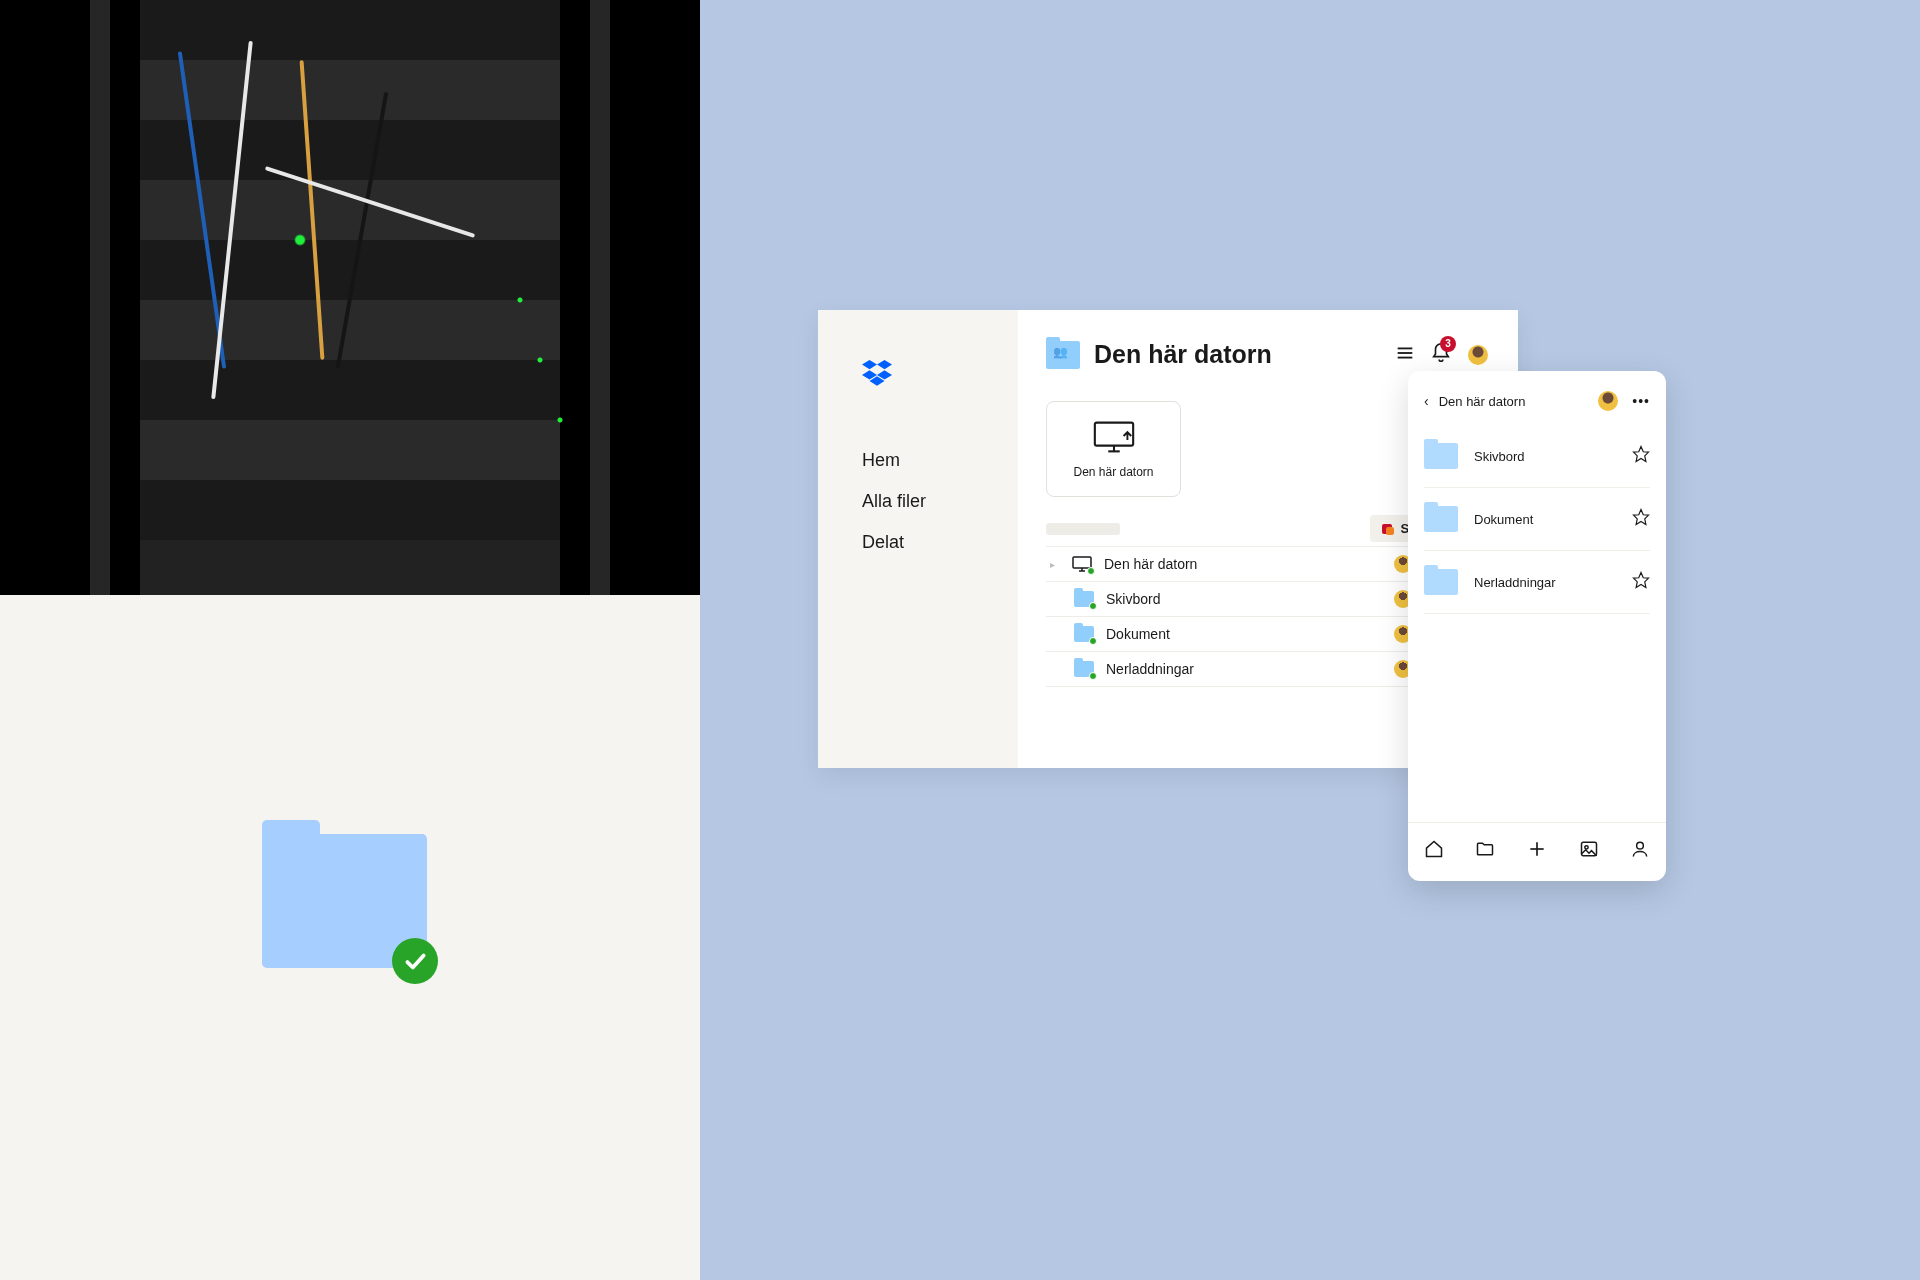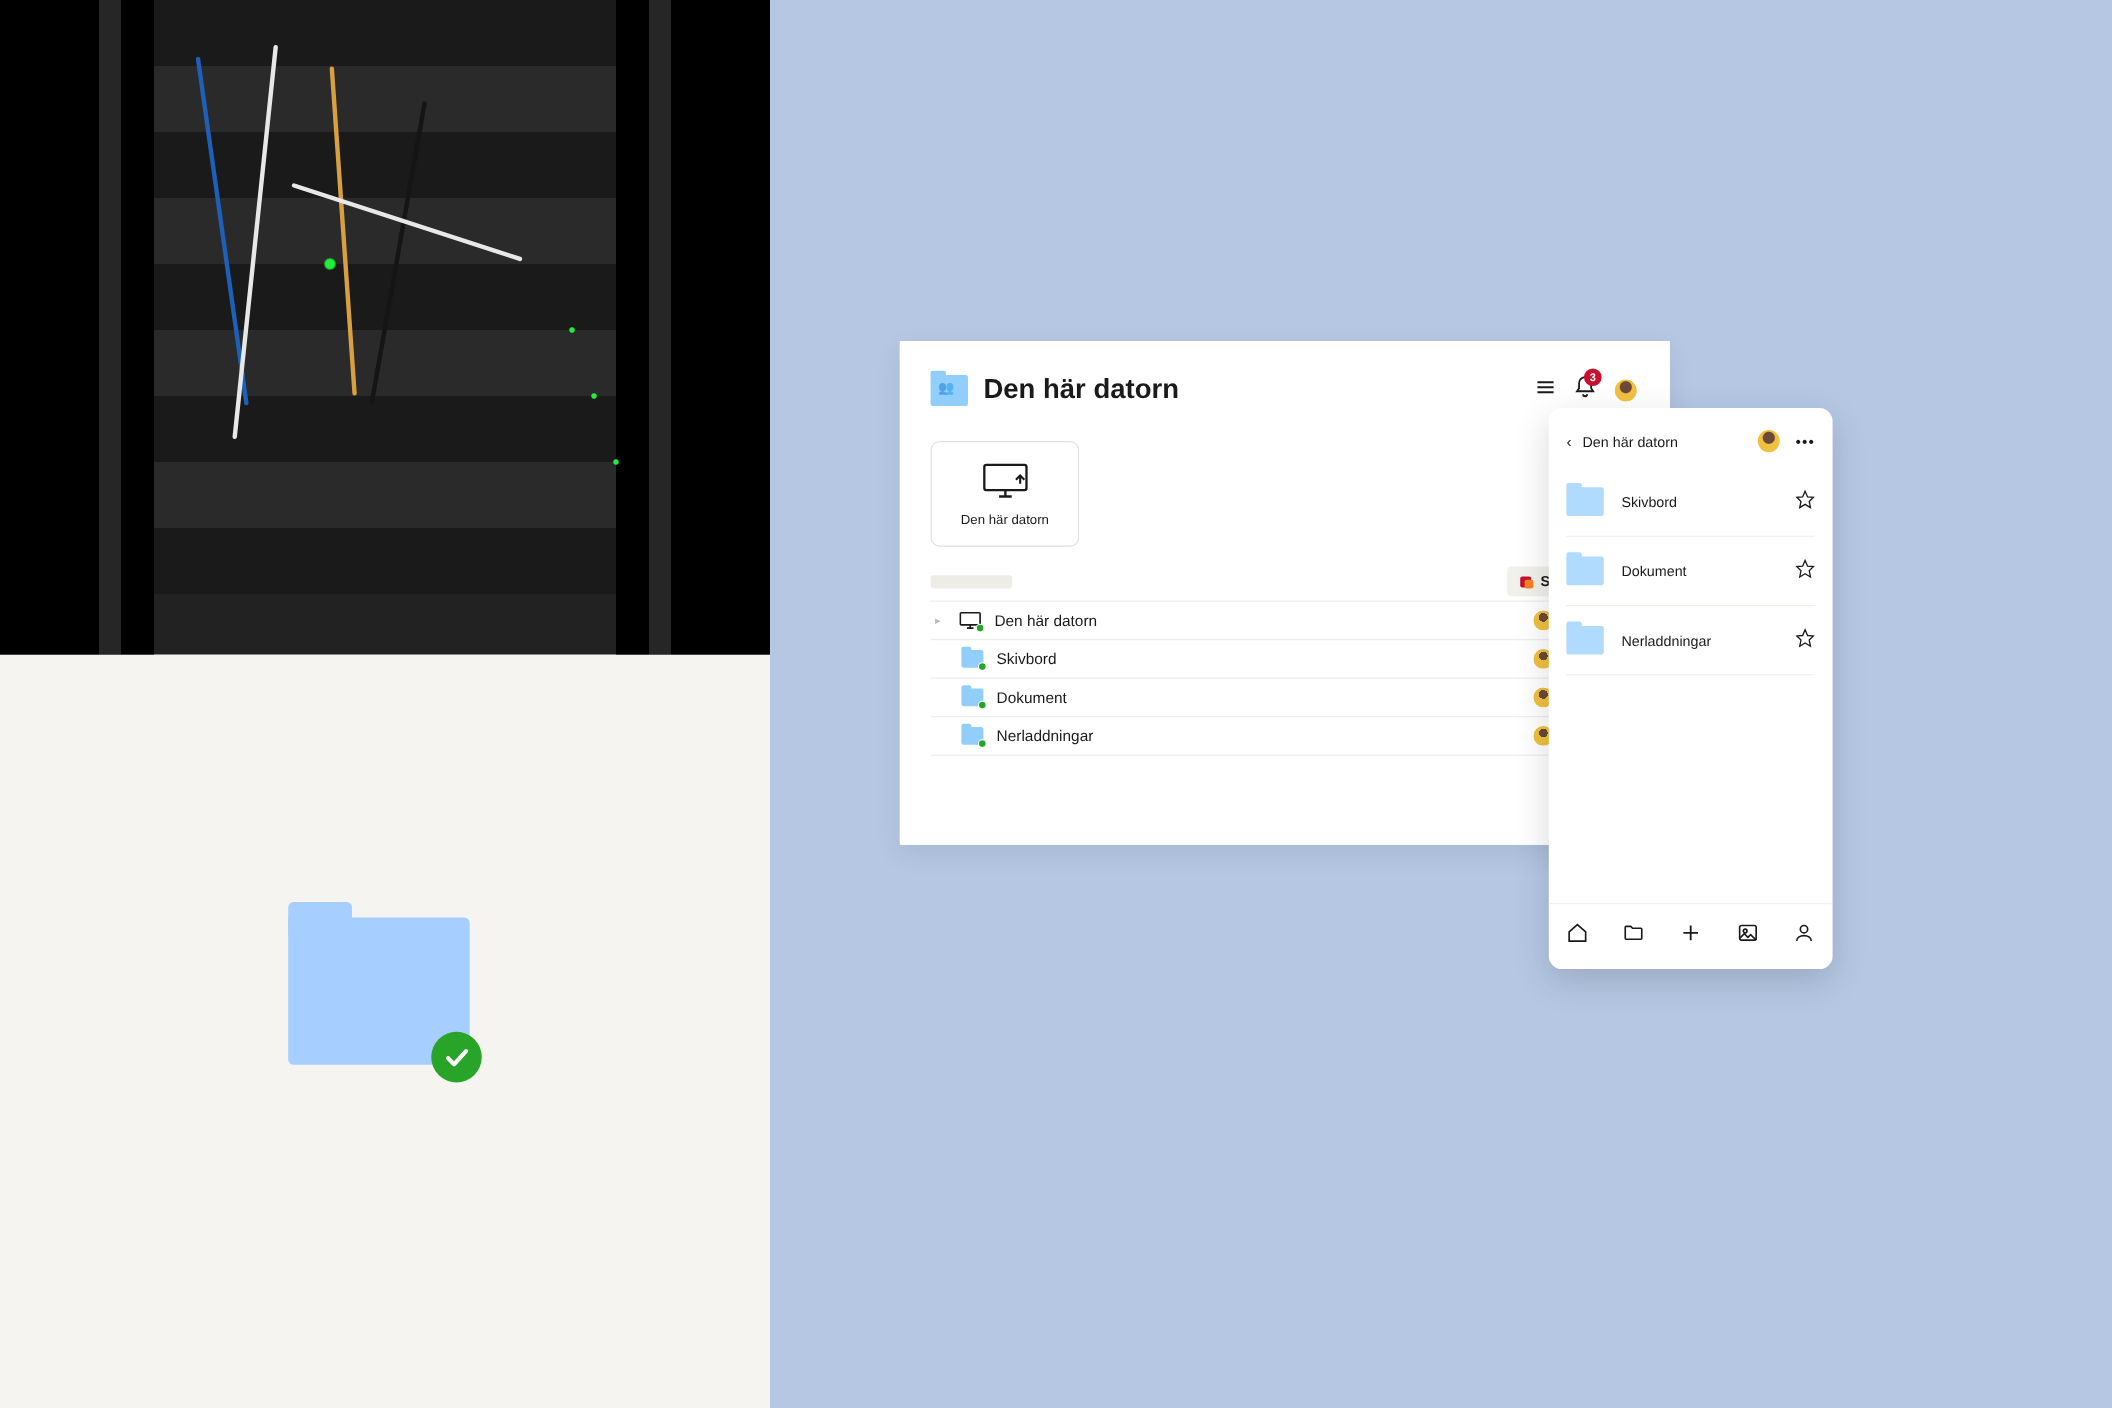--- a/index.html
+++ b/index.html
@@ -265,20 +265,34 @@
       <svg viewBox="0 0 24 24" fill="none" stroke="#fff" stroke-width="3.5" stroke-linecap="round" stroke-linejoin="round">
           <polyline points="5 13 10 18 20 7"></polyline>
         </svg>
     </div>
   </div>
 </div>
 
 <div class="right-half">
 
   <div class="desktop-window">
+    <div class="sidebar">
+      <div class="brand-icon">
+        <svg viewBox="0 0 32 32" fill="#0061fe">
+          <polygon points="8,2 16,7 8,12 0,7"></polygon>
+          <polygon points="24,2 32,7 24,12 16,7"></polygon>
+          <polygon points="8,13 16,18 8,23 0,18"></polygon>
+          <polygon points="24,13 32,18 24,23 16,18"></polygon>
+          <polygon points="16,19.5 24,24.5 16,29.5 8,24.5"></polygon>
+        </svg>
+      </div>
+      <div class="nav-item">Hem</div>
+      <div class="nav-item">Alla filer</div>
+      <div class="nav-item">Delat</div>
+    </div>
 
     <div class="main-panel">
       <div class="title-row">
         <div class="title-folder-icon"></div>
         <div class="page-title">Den här datorn</div>
         <div class="title-actions">
           <div class="hamburger-icon">
             <svg viewBox="0 0 24 24" fill="none" stroke="#1a1a1a" stroke-width="2">
                 <line x1="4" y1="7" x2="20" y2="7"></line>
                 <line x1="4" y1="12" x2="20" y2="12"></line>

